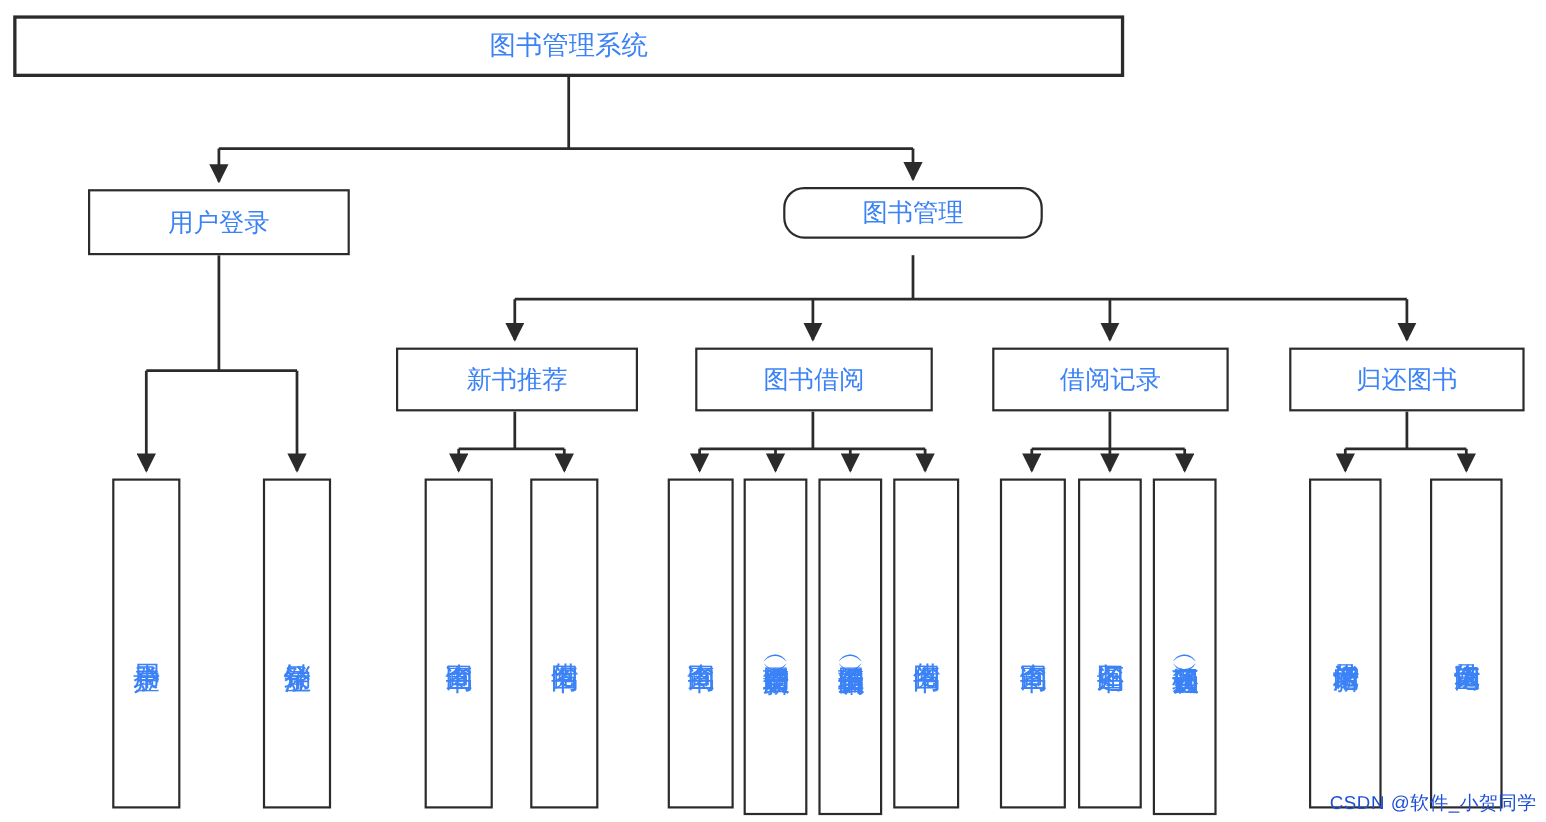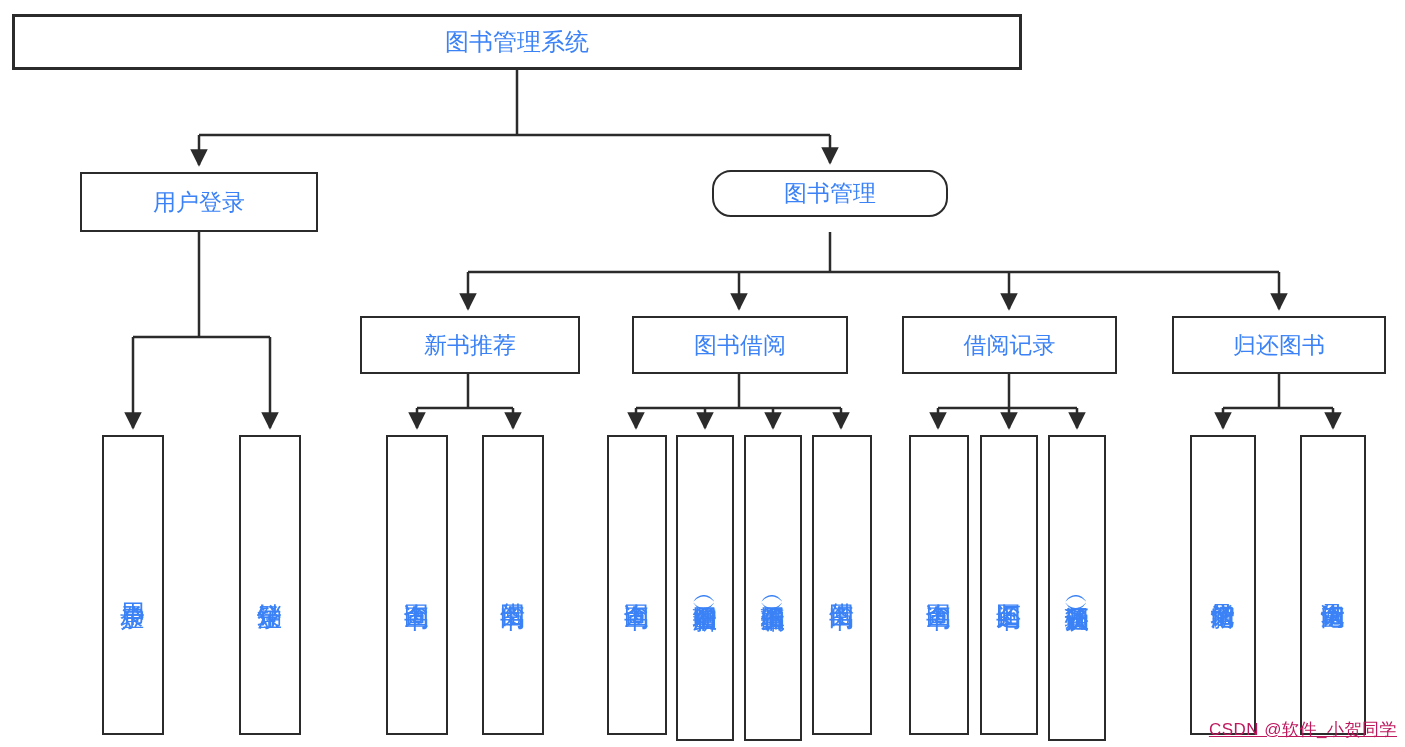--- a/index.html
+++ b/index.html
@@ -69,24 +69,23 @@
   .node.v.tall .node-label {
     font-size: 24px;
     line-height: 1.06;
     letter-spacing: 0px;
   }
   .watermark {
     position: absolute;
     right: 8px;
     bottom: 6px;
     font-size: 17px;
-    color: #be185d;
+    color: #1d4ed8;
     white-space: nowrap;
     letter-spacing: 0.5px;
-    text-decoration: underline;
   }
 </style>
 </head>
 <body>
 
 <div id="canvas">
 
   <svg class="connectors" viewBox="0 0 1405 747" xmlns="http://www.w3.org/2000/svg">
     <defs>
       <marker id="arrow" viewBox="0 0 10 10" refX="9" refY="5" markerWidth="7" markerHeight="7" orient="auto-start-reverse">

